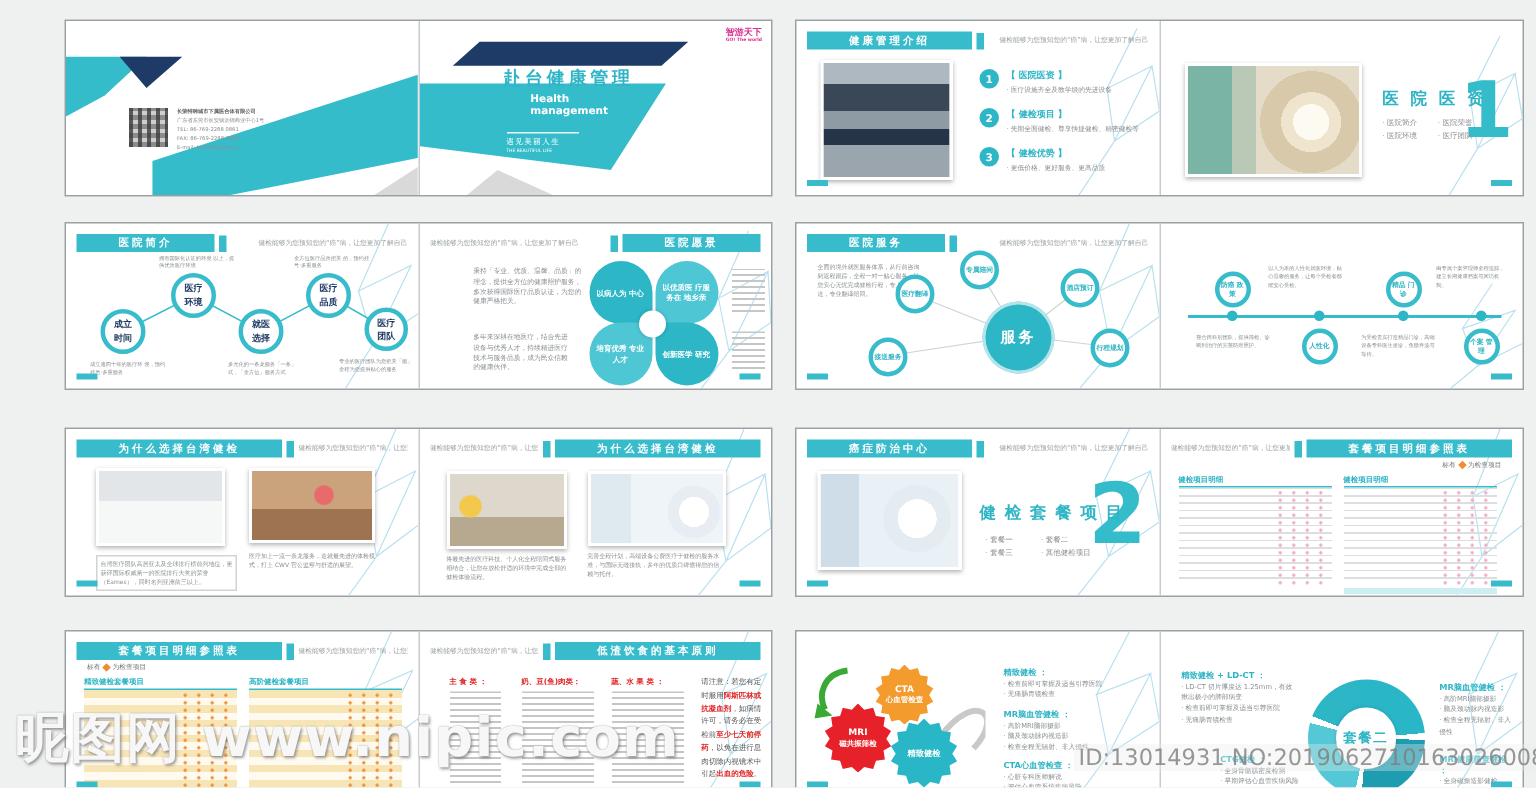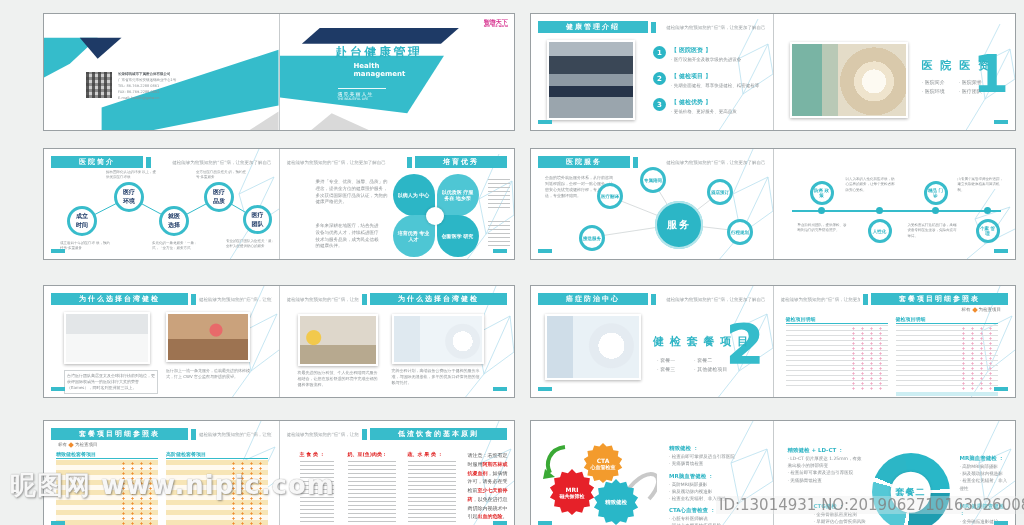--- a/index.html
+++ b/index.html
@@ -51,21 +51,21 @@
   
   .donut{position:absolute;border-radius:50%;z-index:3;
     background:conic-gradient(from -10deg,#29b7c8 0 95deg,#fff 95deg 102deg,#1f9db0 102deg 195deg,#fff 195deg 202deg,#54c8d6 202deg 295deg,#fff 295deg 302deg,#2cb6c6 302deg 360deg);}
   .donut .hole{position:absolute;left:50%;top:50%;transform:translate(-50%,-50%);width:52%;height:52%;background:#fff;border-radius:50%;
     display:flex;align-items:center;justify-content:center;color:#2fb5c5;font-weight:bold;font-size:9px;letter-spacing:1px;box-shadow:0 0 3px rgba(0,0,0,.15);}
   
   .petal{position:absolute;width:42px;height:42px;color:#fff;font-size:5px;font-weight:bold;display:flex;align-items:center;justify-content:center;text-align:center;z-index:3;padding:4px;box-sizing:border-box;}
   
   .covsvg{position:absolute;inset:0;z-index:1;}
   
-  #wm-site{position:absolute;left:10px;top:468px;font-size:26px;font-weight:bold;color:rgba(255,255,255,.92);
+  #wm-site{position:absolute;left:10px;top:468px;font-size:36px;font-weight:bold;color:rgba(255,255,255,.92);
     text-shadow:0 0 1px #999,1px 1px 2px rgba(80,80,80,.55);z-index:50;letter-spacing:1px;}
   #wm-id{position:absolute;left:716px;top:496px;font-size:15px;color:rgba(125,125,125,.8);z-index:50;
     background:rgba(235,235,235,.35);padding:0 3px;white-space:nowrap;}
   .note{position:absolute;font-size:5px;line-height:1.75;color:#555;z-index:3;}
   .note .red{color:#e02424;font-weight:bold;}
   .itnum{width:13px;height:13px;border-radius:50%;background:#2cb6c6;color:#fff;font-size:7px;display:flex;align-items:center;justify-content:center;flex:none;font-weight:bold;}
   .itrow{position:absolute;display:flex;gap:5px;z-index:3;}
   .itrow .ih{font-size:6px;color:#2fb5c5;font-weight:bold;}
   .itrow .ib{font-size:4.5px;color:#8a8f92;margin-top:2px;}
 </style>
@@ -207,21 +207,21 @@
       <div class="cap" style="left:152px;top:21px;width:52px;font-size:3.5px;">全方位医疗品质把关 的，预约挂号·多重服务</div>
       <div class="cap" style="left:16px;top:92px;width:52px;font-size:3.5px;">成立逾四十年的医疗环 境，预约挂号·多重服务</div>
       <div class="cap" style="left:108px;top:92px;width:52px;font-size:3.5px;">多元化的一条龙服务「一条」 式，「全方位」服务方式</div>
       <div class="cap" style="left:182px;top:90px;width:50px;font-size:3.5px;">专业的医疗团队为您把关「服」 全程为您提供贴心的服务</div>
       <i class="tab l"></i>
     </div>
     <div class="pg">
       <div class="hd r">
         <span class="run">健检能够为您预知您的“癌”病，让您更加了解自己</span>
         <span class="blk"></span>
-        <span class="chip">培育优秀</span>
+        <span class="chip">医院愿景</span>
       </div>
       <svg class="net" style="right:0;top:0;width:60px;height:112px;" viewBox="0 0 60 112">
         <path d="M45 5 L25 50 L58 32 L32 85 L60 66 M25 50 L32 85 L12 112 M58 32 L60 66" fill="none" stroke="#b8e0ef" stroke-width="0.8"></path>
       </svg>
       <div class="cap" style="left:36px;top:30px;width:72px;">秉持「专业、优质、温馨、品质」的理念，提供全方位的健康照护服务，多次获得国际医疗品质认证，为您的健康严格把关。</div>
       <div class="cap" style="left:36px;top:74px;width:66px;">多年来深耕在地医疗，结合先进设备与优秀人才，持续精进医疗技术与服务品质，成为民众信赖的健康伙伴。</div>
       <div class="petal" style="left:113px;top:25px;background:#2cb6c6;border-radius:50% 50% 8% 50%;">
           <span>以病人为 中心</span>
         </div>
       <div class="petal" style="left:157px;top:25px;background:#4ec6d4;border-radius:50% 50% 50% 8%;">

